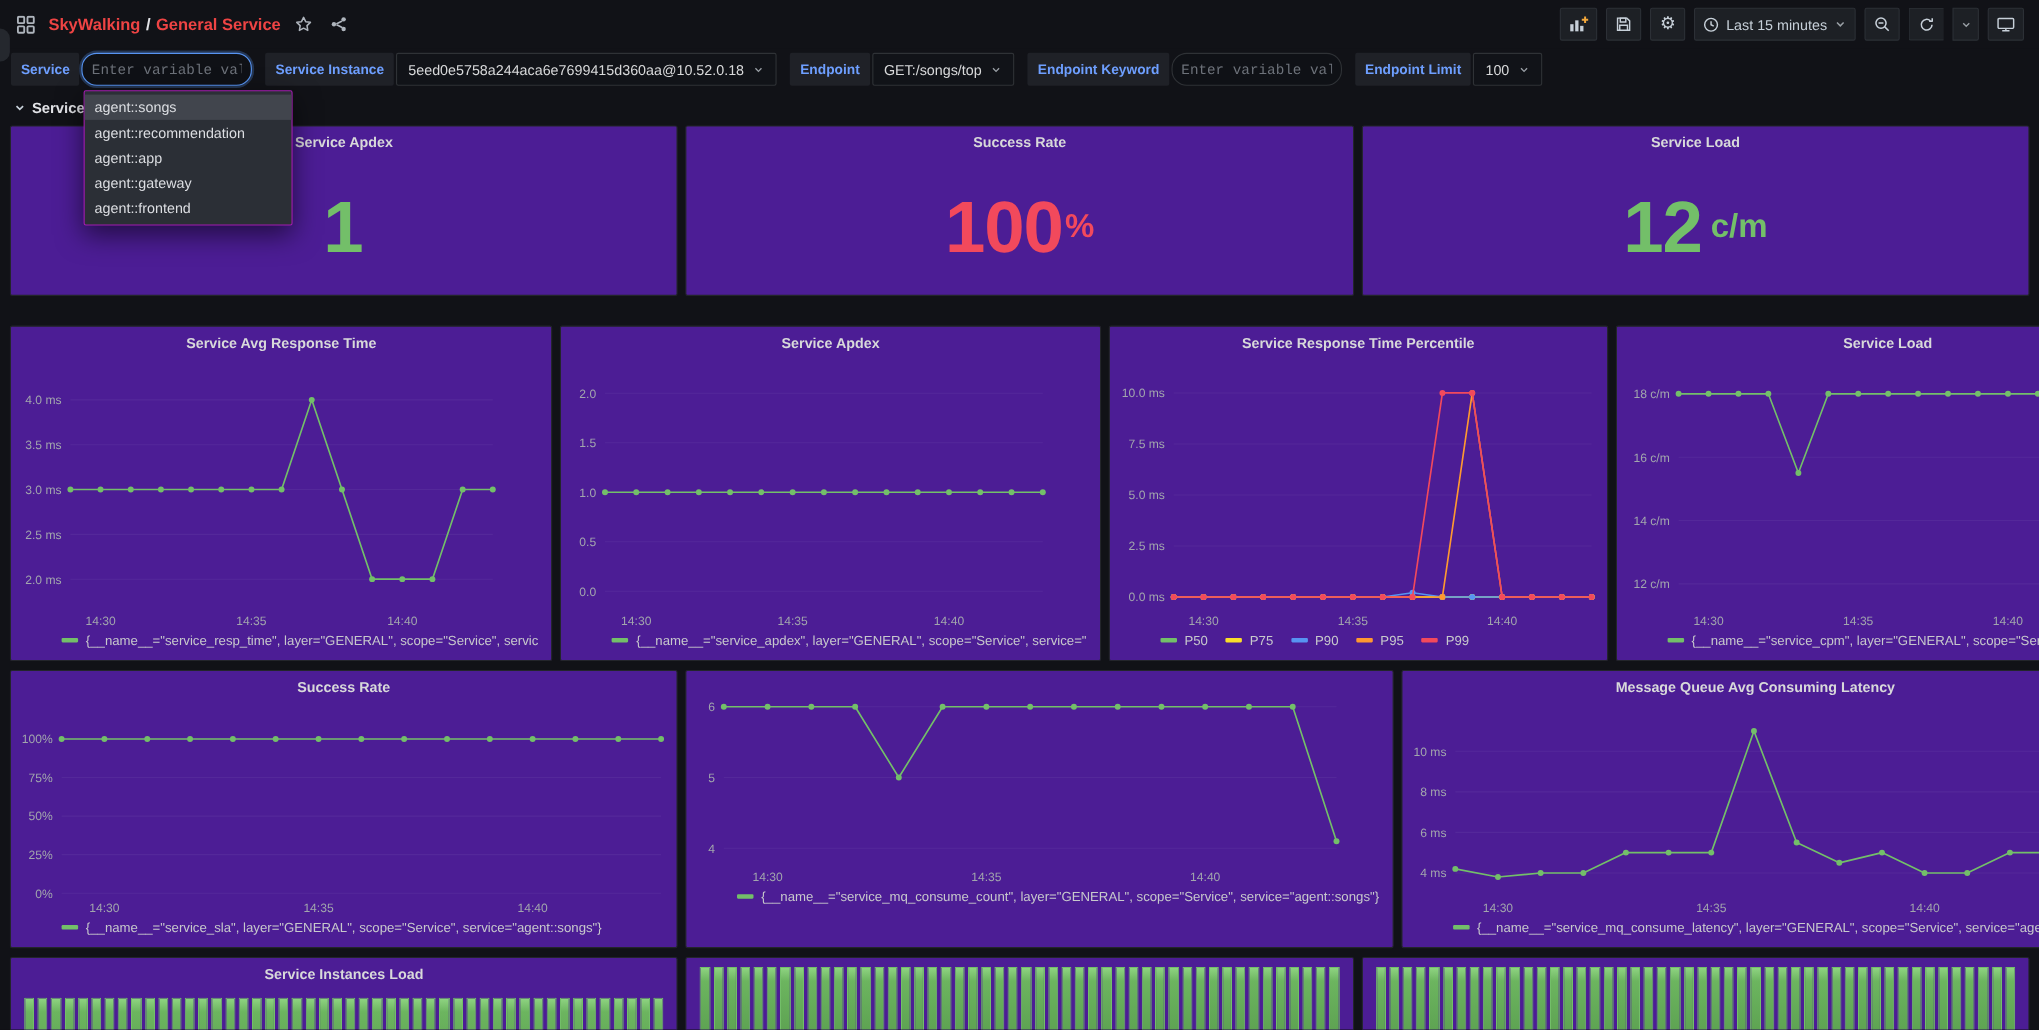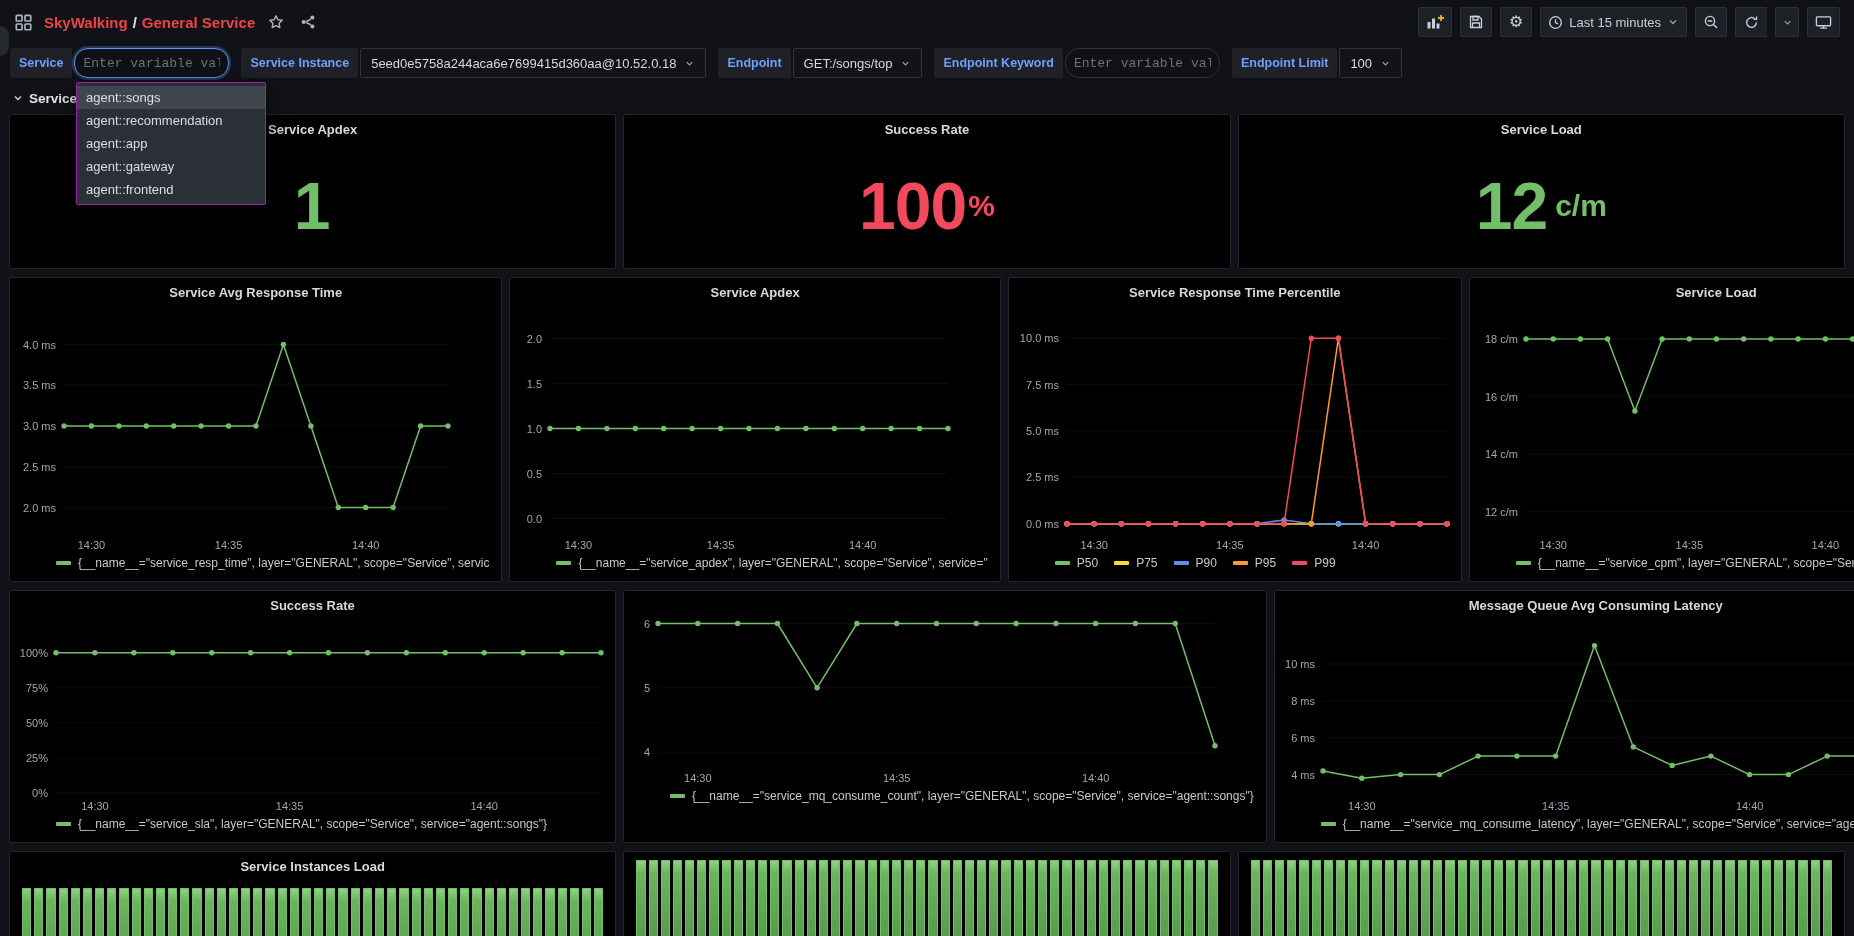--- a/index.html
+++ b/index.html
@@ -49,25 +49,25 @@
 
   
   .section-head { display:flex; align-items:center; gap:5px; padding:2px 12px 6px 12px; height:28px;
     font-size:13.5px; font-weight:700; color:#e3e4e8; cursor:pointer; }
 
   
   .dash { padding:0 9px; }
   .row { display:grid; gap:7px; margin-bottom:8px; }
   .row.cols3 { grid-template-columns:repeat(3,1fr); }
   .row.cols4 { grid-template-columns:repeat(4,1fr); }
-  .panel { background:#000000; border:1px solid #23252b; border-radius:2px; position:relative; }
+  .panel { background:#4c1d95; border:1px solid #23252b; border-radius:2px; position:relative; }
   .panel-title { height:28px; display:flex; align-items:center; justify-content:center;
     font-size:13px; font-weight:700; color:#d8d9da; cursor:pointer; white-space:nowrap; overflow:hidden; }
   .row-stats .panel { height:155px; }
-  .row-charts1 .panel { height:305px; }
+  .row-charts1 .panel { height:305px;margin-top:19px; }
   .row-charts2 .panel { height:253px; }
   .row-bars .panel { height:180px; }
 
   
   .stat-body { height:calc(100% - 28px); display:flex; align-items:center; justify-content:center; }
   .stat-value { font-weight:700; font-size:66px; line-height:1; letter-spacing:-1px; }
   .stat-unit { font-weight:700; font-size:30px; margin-left:2px; }
 
   
   .chart-canvas { width:100%; cursor:crosshair; }

